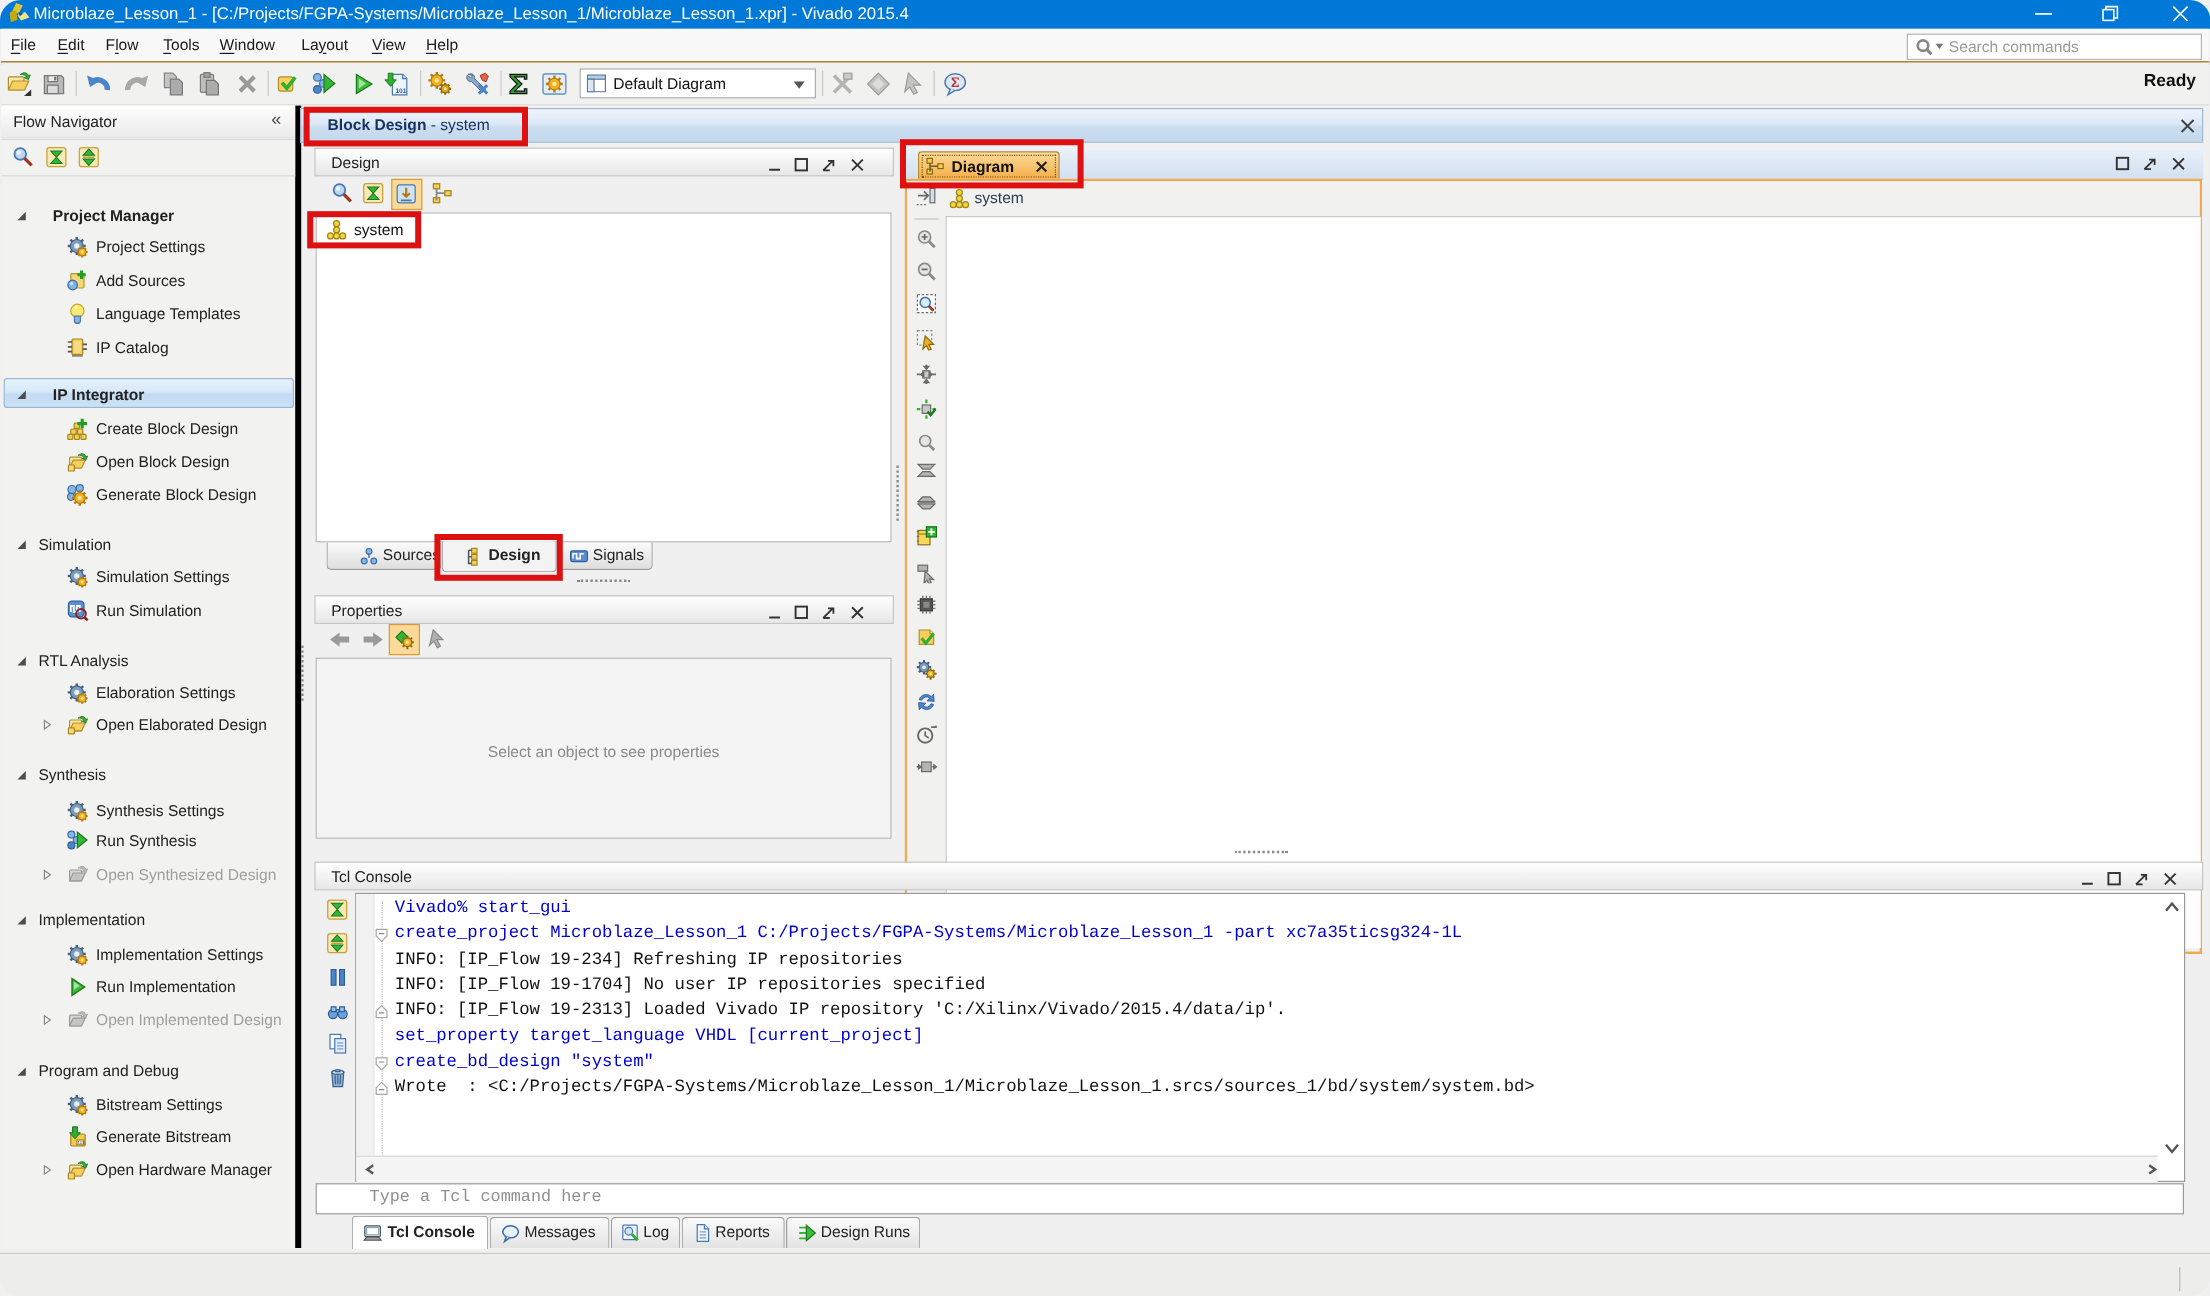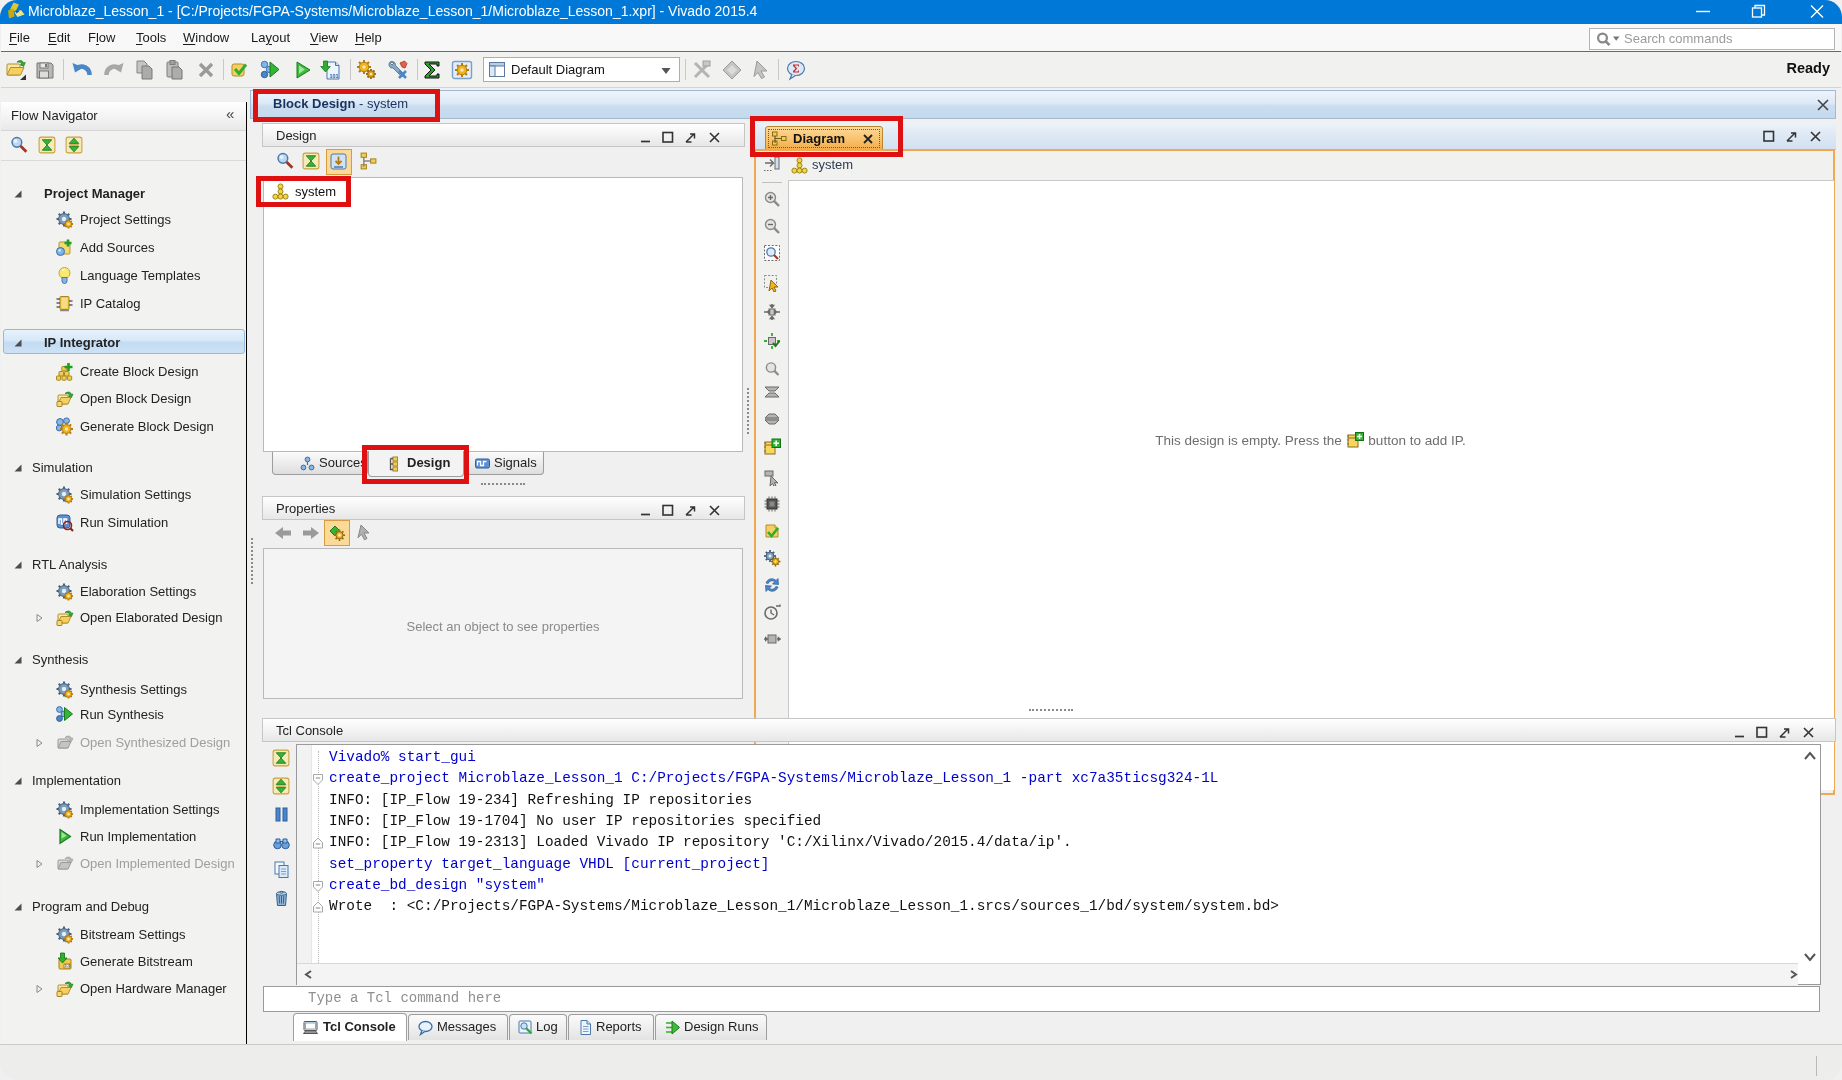--- a/index.html
+++ b/index.html
@@ -12,21 +12,21 @@
 .menuitem{position:absolute;top:6px;}
 .mn{text-decoration:underline;text-underline-offset:2px;}
 #searchbox{position:absolute;left:1588px;top:4px;width:244px;height:20px;background:#fff;border:1px solid #b4b4b4;}
 #searchbox span.ph{position:absolute;left:34px;top:2px;color:#9b9b9b;font-size:13px;}
 #toolbar{position:absolute;left:1px;top:52px;width:1840px;height:35px;background:#f1f1f0;border-bottom:1px solid #d4d4d4;}
 .tbi{position:absolute;top:7px;width:22px;height:22px;}
 .tbsep{position:absolute;top:7px;width:1px;height:21px;background:#c8c8c8;}
 #combo{position:absolute;left:482px;top:5px;width:195px;height:23px;background:#fff;border:1px solid #adadad;font-size:13px;}
 #ready{position:absolute;right:11px;top:8px;font-weight:bold;font-size:14.5px;color:#111;margin-left:25px;}
 #main{position:absolute;left:0;top:88px;width:1842px;height:956px;background:#f0f0f0;}
-#flownav{position:absolute;left:1px;top:0px;width:245px;height:952px;background:#f2f2f1;border-right:1px solid #000000;margin-top:14px;}
+#flownav{position:absolute;left:1px;top:0px;width:245px;height:952px;background:#f2f2f1;border-right:5px solid #000000;}
 #fn-title{position:absolute;left:0;top:0;width:245px;height:28px;background:linear-gradient(#ffffff,#e9e9e9);border-bottom:1px solid #d6d6d6;}
 #fn-tools{position:absolute;left:0;top:29px;width:245px;height:29px;background:#f2f2f1;border-bottom:1px solid #dadada;}
 .fnrow{position:absolute;left:0;width:245px;height:26px;font-size:13px;color:#222;white-space:nowrap;}
 .fnrow .txt{position:absolute;left:79px;top:5px;}
 .fnrow .ico{position:absolute;left:54px;top:3px;}
 .fnhead .txt{left:31px;top:5px;}
 .fnbold .txt{font-weight:bold;padding-left:12px;}
 .fnrow.gray{color:#9f9f9f;}
 #ipint{position:absolute;left:2px;top:227px;width:240px;height:23px;border:1px solid #96b8da;border-radius:3px;background:linear-gradient(#e8f2fc 0%,#d6e8f8 45%,#c3dbf2 55%,#cde2f6 100%);}
 #bdbar{position:absolute;left:250px;top:2px;width:1584px;height:27px;background:linear-gradient(#eef4fc 0%,#dde9f6 45%,#cbdef0 55%,#c5d9ed 100%);border:1px solid #a3b9d1;}
@@ -886,31 +886,20 @@
           </g>
         </svg>
       </div>
       <div id="diag-head">
         <svg class="abs" style="left:3px;top:6px" width="17" height="17">
           <use href="#i-hier"></use>
         </svg>
         <span class="abs" style="left:24px;top:6px">system</span>
       </div>
       <div id="diag-canvas"></div>
-      <div id="empty-msg">This design is empty. Press the <svg style="display:inline-block;vertical-align:-5px" width="19" height="19" viewBox="0 0 19 19">
-          <rect x="2" y="4" width="10" height="12" fill="#f7d65e" stroke="#8c6d1f"></rect>
-          <line x1="2" y1="7" x2="12" y2="7" stroke="#8c6d1f"></line>
-          <g stroke="#8c6d1f" stroke-width="1">
-            <line x1="1" y1="5" x2="3" y2="5"></line>
-            <line x1="1" y1="9" x2="3" y2="9"></line>
-            <line x1="1" y1="13" x2="3" y2="13"></line>
-          </g>
-          <rect x="9.5" y="1.5" width="8" height="8" fill="#2fb52f" stroke="#157015"></rect>
-          <path d="M13.5 3 v5 M11 5.5 h5" stroke="#fff" stroke-width="1.5"></path>
-        </svg>  button to add IP.</div>
       <div class="ptitle" id="tcl-title">
         <span class="abs" style="left:13px;top:4px">Tcl Console</span>
         <svg class="abs" style="left:1470px;top:5px" width="96" height="16">
           <line x1="2" y1="12.5" x2="11" y2="12.5" stroke="#333" stroke-width="1.7"></line>
           <rect x="24" y="3.5" width="9.5" height="9.5" fill="none" stroke="#333" stroke-width="1.6"></rect>
           <path d="M47 13 L55 5 M51 5 h4.5 v4.5 M47 13 h5.5" fill="none" stroke="#333" stroke-width="1.5"></path>
           <path d="M71 4 L80 13 M80 4 L71 13" stroke="#333" stroke-width="1.6"></path>
         </svg>
       </div>
       <div class="abs" style="left:269px;top:658px;width:30px;height:240px;">

